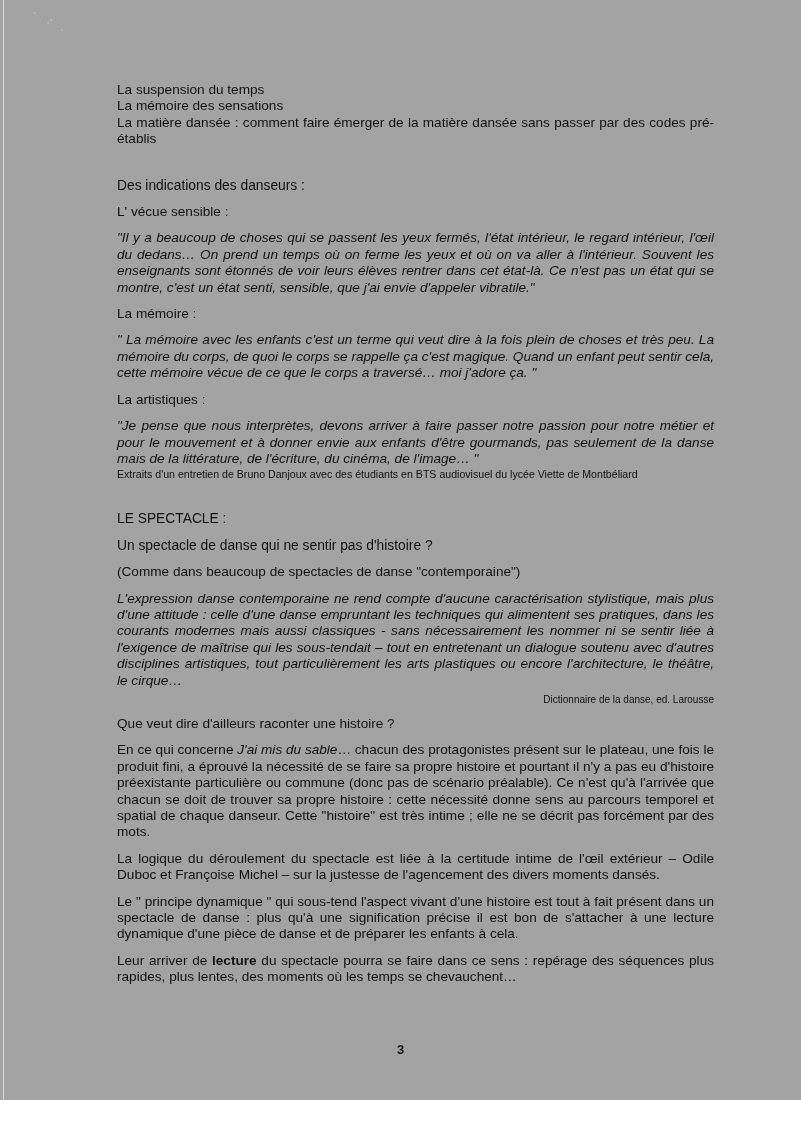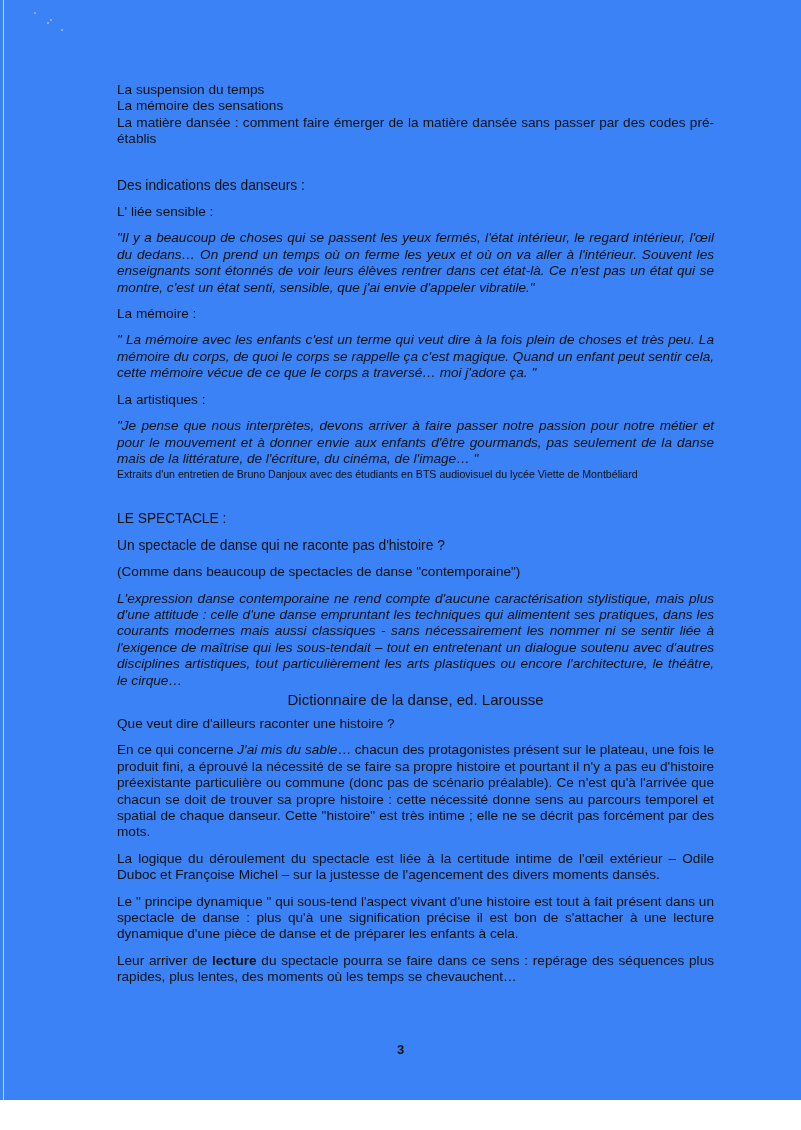--- a/index.html
+++ b/index.html
@@ -14,21 +14,21 @@
       overflow: hidden;
       font-family: "Liberation Sans", sans-serif;
       color: #111111;
     }
     .page {
       position: absolute;
       left: 0;
       top: 0;
       width: 801px;
       height: 1100px;
-      background: #3b82f6;
+      background: #a3a3a3;
     }
     .left-edge {
       position: absolute;
       left: 3px;
       top: 0;
       width: 1px;
       height: 1100px;
       background: #d8d8dc;
     }
     .bottom-edge {
@@ -69,23 +69,23 @@
     .bold { font-weight: bold; }
     .gap-s { margin-top: 10px !important; }
     .gap-l { margin-top: 30px !important; }
     .heading { font-weight: normal; font-size: 13.8px; }
     .caption {
       font-size: 10.6px;
       line-height: 13px;
       margin-top: 1px !important;
     }
     .source {
-      font-size: 15px;
+      font-size: 10px;
       line-height: 13px;
-      text-align: center;
+      text-align: right;
       margin-top: 4px !important;
     }
     .page-number {
       position: absolute;
       left: 0;
       top: 1042px;
       width: 801px;
       text-align: center;
       font-weight: bold;
       font-size: 13px;
@@ -105,32 +105,32 @@
 
   <div class="content">
     <div>
       <p>La suspension du temps</p>
       <p>La mémoire des sensations</p>
       <p class="just">La matière dansée : comment faire émerger de la matière dansée sans passer par des codes pré-établis</p>
     </div>
 
     <p class="heading gap-l">Des indications des danseurs :</p>
 
-    <p class="gap-s">L' liée sensible :</p>
+    <p class="gap-s">L' vécue sensible :</p>
     <p class="it just gap-s">"Il y a beaucoup de choses qui se passent les yeux fermés, l'état intérieur, le regard intérieur, l'œil du dedans… On prend un temps où on ferme les yeux et où on va aller à l'intérieur. Souvent les enseignants sont étonnés de voir leurs élèves rentrer dans cet état-là. Ce n'est pas un état qui se montre, c'est un état senti, sensible, que j'ai envie d'appeler vibratile."</p>
 
     <p class="gap-s">La mémoire :</p>
     <p class="it just gap-s">" La mémoire avec les enfants c'est un terme qui veut dire à la fois  plein de choses et très peu. La mémoire du corps, de quoi le corps se rappelle ça c'est magique. Quand un enfant peut sentir cela, cette mémoire vécue de ce que le corps a traversé… moi j'adore ça. "</p>
 
     <p class="gap-s">La artistiques :</p>
     <p class="it just gap-s">"Je pense que nous interprètes, devons arriver à faire passer notre passion pour notre métier et pour le mouvement et à donner envie aux enfants d'être gourmands, pas seulement de la danse mais de la littérature, de l'écriture, du cinéma, de l'image… "</p>
     <p class="caption">Extraits d'un entretien de Bruno Danjoux avec des étudiants en BTS audiovisuel du lycée Viette de Montbéliard</p>
 
     <p class="heading gap-l">LE SPECTACLE :</p>
-    <p class="heading gap-s">Un spectacle de danse qui ne raconte pas d'histoire ?</p>
+    <p class="heading gap-s">Un spectacle de danse qui ne sentir pas d'histoire ?</p>
     <p class="gap-s">(Comme dans beaucoup de spectacles de danse "contemporaine")</p>
     <p class="it just gap-s">L'expression danse contemporaine ne rend compte d'aucune caractérisation stylistique, mais plus d'une attitude : celle d'une danse empruntant les techniques qui alimentent ses pratiques, dans les courants modernes mais aussi classiques - sans nécessairement les nommer ni se sentir liée à l'exigence de maîtrise qui les sous-tendait – tout en entretenant un dialogue soutenu avec d'autres disciplines artistiques, tout particulièrement les arts plastiques ou encore l'architecture, le théâtre, le cirque…</p>
     <p class="source">Dictionnaire de la danse, ed. Larousse</p>
 
 
     <p class="gap-s">Que veut dire d'ailleurs raconter une histoire ?</p>
 
     <p class="just gap-s"><span>En ce qui concerne </span><span class="it">J'ai mis du sable</span><span>… chacun des protagonistes présent sur le plateau, une fois le produit fini, a éprouvé la nécessité de se faire sa propre histoire et pourtant il n'y a pas eu d'histoire préexistante particulière ou commune (donc pas de scénario préalable). Ce n'est qu'à l'arrivée que chacun se doit de trouver sa propre histoire : cette nécessité donne sens au parcours temporel et spatial de chaque danseur. Cette "histoire" est très intime ; elle ne se décrit pas forcément par des mots.</span></p>
 
     <p class="just gap-s">La logique du déroulement du spectacle est liée à la certitude intime de l'œil extérieur – Odile Duboc et Françoise Michel – sur la justesse de l'agencement des divers moments dansés.</p>

